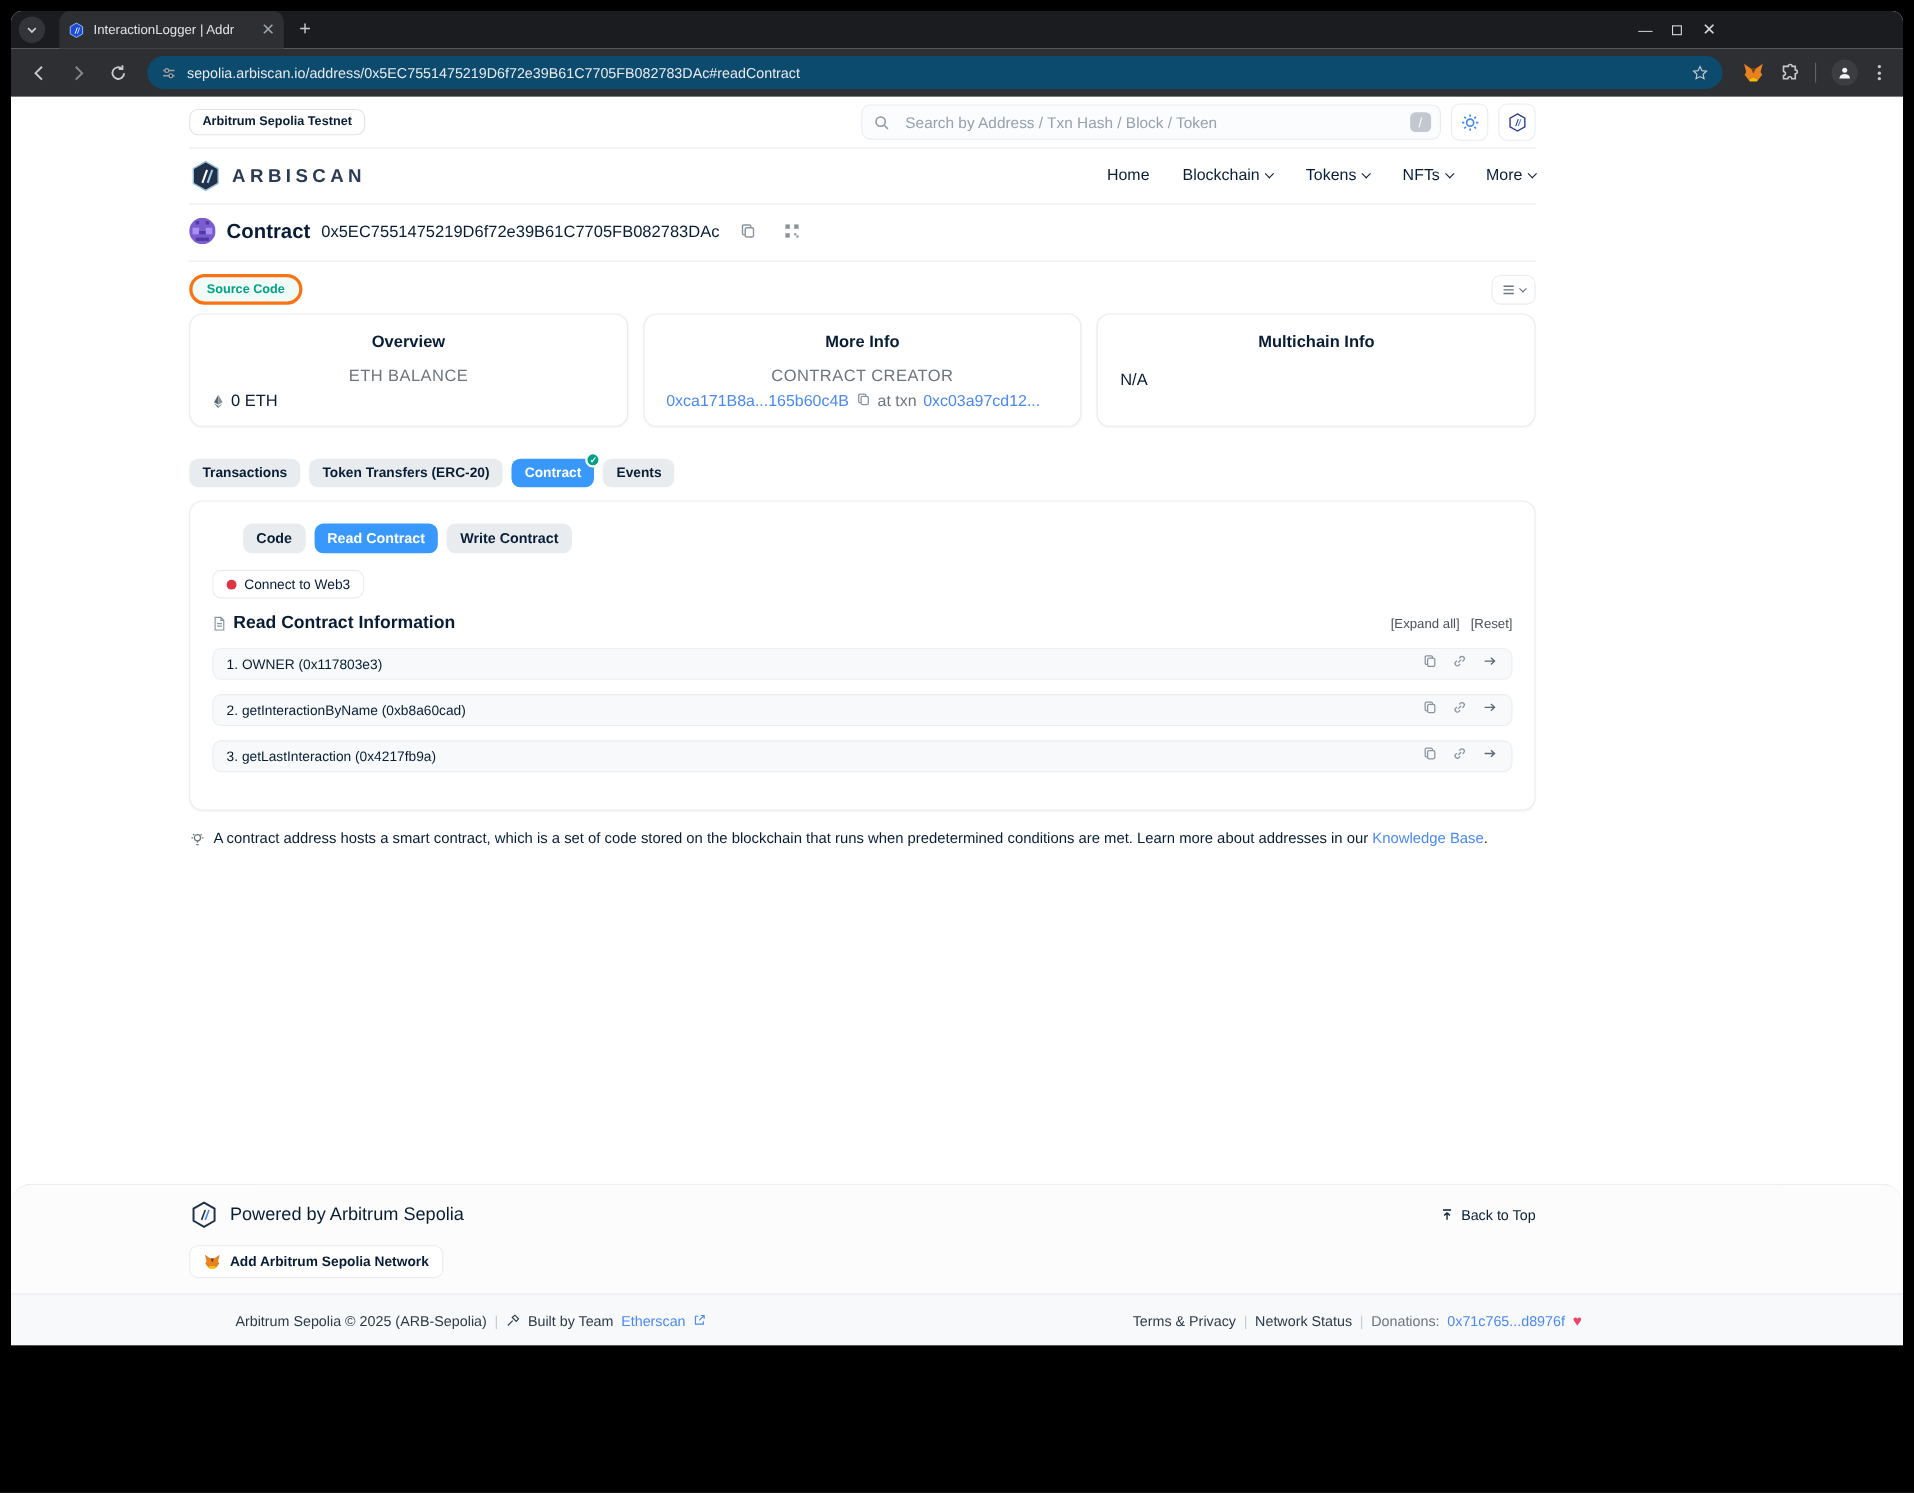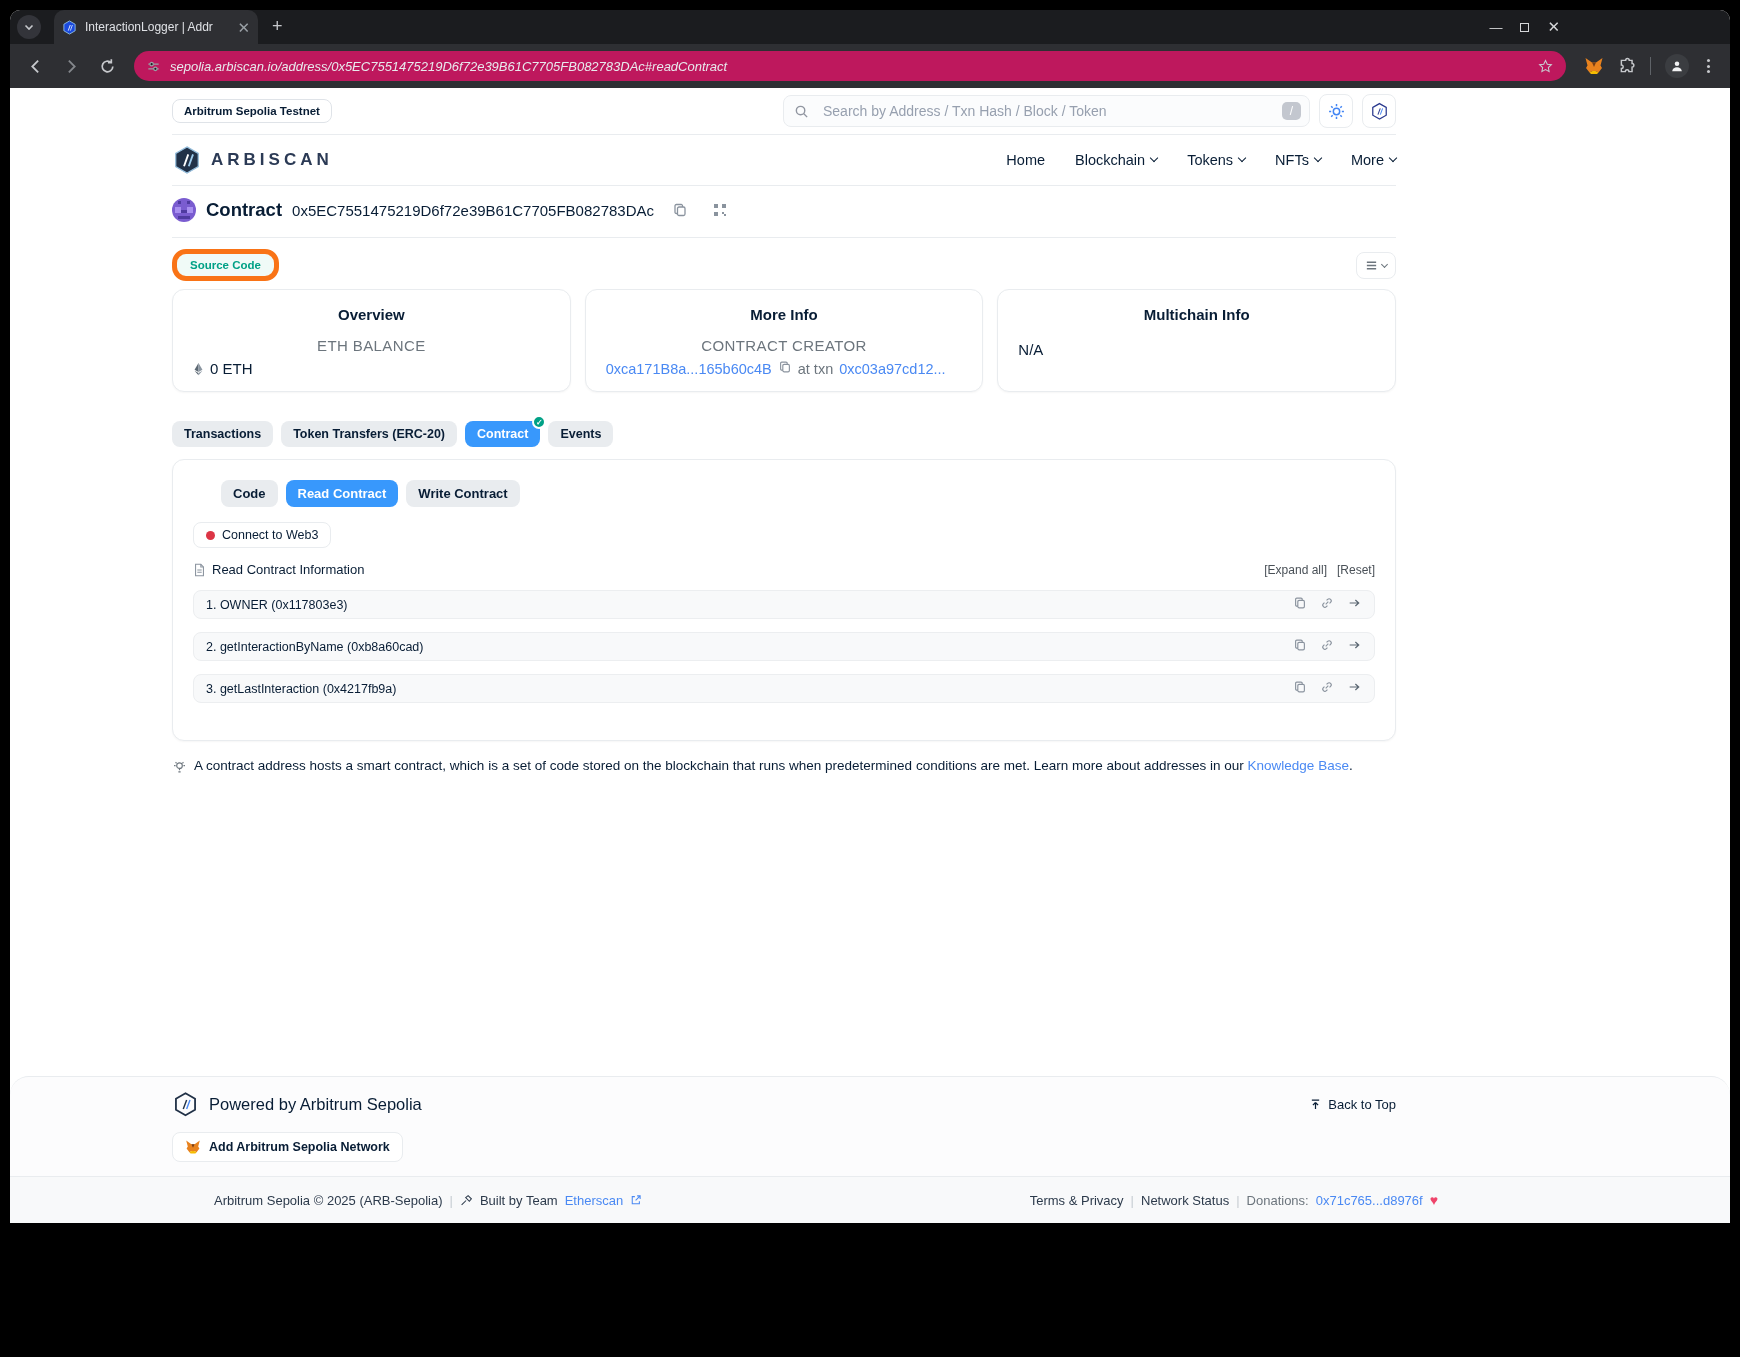--- a/index.html
+++ b/index.html
@@ -11,21 +11,21 @@
   .tab-search { position:absolute; left:7px; top:5px; width:24px; height:24px; border-radius:50%; background:#33343a; display:flex; align-items:center; justify-content:center; }
   .tab { margin-left:44px; width:204px; height:34px; background:#2e2f33; border-radius:10px 10px 0 0; display:flex; align-items:center; padding:0 8px; gap:8px; }
   .tab-title { flex:1; color:#dfe1e5; font-size:12px; white-space:nowrap; overflow:hidden; text-overflow:ellipsis; }
   .tab-close { color:#9aa0a6; font-size:15px; line-height:1; }
   .newtab { color:#c6c8cc; font-size:18px; margin-left:14px; margin-bottom:7px; }
   .win-controls { position:absolute; right:170px; top:0; height:34px; display:flex; align-items:center; gap:18px; color:#d6d7d9; font-size:13px; }
   .win-controls .sq { display:inline-block; width:9px; height:9px; border:1.2px solid #d6d7d9; }
 
   .toolbar { height:44px; background:#2e2f33; display:flex; align-items:center; padding:0 10px; gap:6px; }
   .navbtn { width:30px; height:30px; display:flex; align-items:center; justify-content:center; }
-  .urlbar { flex:1; height:30px; background:#be185d; border-radius:15px; display:flex; align-items:center; padding:0 12px; gap:9px; margin:0 6px;font-style:italic; }
+  .urlbar { flex:1; height:30px; background:#0c4a6e; border-radius:15px; display:flex; align-items:center; padding:0 12px; gap:9px; margin:0 6px; }
   .url-text { flex:1; color:#e8eaed; font-size:13px; white-space:nowrap; overflow:hidden; }
   .chrome-icons { display:flex; align-items:center; gap:14px; padding:0 6px; }
   .vsep { width:1px; height:18px; background:#5f6368; }
   .avatar { width:24px; height:24px; border-radius:50%; background:#3b3d41; display:flex; align-items:center; justify-content:center; }
   .kebab { display:flex; flex-direction:column; gap:2.5px; padding:0 4px; }
   .kebab i { width:3px; height:3px; border-radius:50%; background:#c6c8cc; }
 
   
   .page { position:relative; height:1135px; background:#fff; overflow:hidden; color:#081d35; }
   .container { margin-left:162px; width:1224px; }
@@ -45,21 +45,21 @@
   .menu { display:flex; align-items:center; gap:30px; }
   .menu-item { display:flex; align-items:center; font-size:14.5px; color:#081d35; }
   .caret { width:6px; height:6px; border-right:1.5px solid #081d35; border-bottom:1.5px solid #081d35; transform:rotate(45deg); margin-left:6px; margin-top:-4px; }
 
   .contract-head { margin-top:12px; display:flex; align-items:center; gap:10px; padding-bottom:15px; border-bottom:1px solid #e9ecef; }
   .c-title { font-size:18.5px; font-weight:bold; }
   .c-addr { font-size:15px; color:#081d35; }
   .ghost-ic { display:flex; align-items:center; }
 
   .badge-row { margin-top:11px; display:flex; align-items:center; justify-content:space-between; }
-  .src-badge { color:#00a186; background:#f0faf7; border:5px solid #f97316; border-radius:14px; padding:5px 13px; font-size:11.5px; font-weight:bold; }
+  .src-badge { color:#00a186; background:#f0faf7; border:3px solid #f97316; border-radius:14px; padding:5px 13px; font-size:11.5px; font-weight:bold; }
   .list-btn { width:40px; height:27px; border:1px solid #e9ecef; border-radius:8px; background:#fff; display:flex; align-items:center; justify-content:center; gap:4px; }
   .caret-sm { width:5px; height:5px; border-right:1.4px solid #6c757d; border-bottom:1.4px solid #6c757d; transform:rotate(45deg); margin-top:-2px; }
 
   .cards { margin-top:8px; display:flex; gap:14px;text-align:center; }
   .card { flex:1; background:#fff; border:1px solid #e9ecef; border-radius:12px; box-shadow:0 1px 2px rgba(0,0,0,.04); padding:16px 20px; height:103px; }
   .card h3 { font-size:15px; font-weight:bold; margin-bottom:14px; }
   .lbl { font-size:15px; color:#6c757d; letter-spacing:.4px; margin-bottom:6px; }
   .val-row { display:flex; align-items:center; gap:6px; font-size:15px; }
   .link { color:#4a89f3; text-decoration:none; }
   .gray { color:#6c757d; }
@@ -67,21 +67,21 @@
   .tabs { margin-top:29px; display:flex; gap:8px; }
   .pill { background:#e9ecef; border-radius:8px; padding:6px 12px; font-size:12.5px; font-weight:bold; color:#081d35; position:relative; }
   .pill.active { background:#3898fc; color:#fff; }
   .check-badge { position:absolute; top:-6px; right:-6px; width:14px; height:14px; border-radius:50%; background:#00a186; border:2px solid #fff; display:flex; align-items:center; justify-content:center; color:#fff; font-size:8px; }
 
   .bigcard { margin-top:12px; background:#fff; border:1px solid #e9ecef; border-radius:12px; box-shadow:0 1px 2px rgba(0,0,0,.04); height:282px; padding:20px; }
   .subtabs { display:flex; gap:8px;padding-left:28px; }
   .connect { margin-top:15px; display:inline-flex; align-items:center; gap:7px; border:1px solid #e9ecef; border-radius:8px; padding:5px 12px; font-size:12.5px; color:#081d35; background:#fff; }
   .red-dot { width:9px; height:9px; border-radius:50%; background:#dc3545; }
   .section-row { margin-top:14px; display:flex; align-items:center; justify-content:space-between; }
-  .section-title { display:flex; align-items:center; gap:6px; font-size:13px; }
+  .section-title { display:flex; align-items:center; gap:6px; font-size:16px;font-weight:bold; }
   .expand-reset { display:flex; gap:10px; font-size:12px; color:#495057; }
   .fnrow { margin-top:13px; height:29px; background:#f8f9fa; border:1px solid #eceef0; border-radius:8px; display:flex; align-items:center; justify-content:space-between; padding:0 12px; }
   .fnlabel { font-size:12.5px; color:#081d35; }
   .fnicons { display:flex; align-items:center; gap:13px; }
 
   .helpline { margin-top:17px; display:flex; align-items:flex-start; gap:7px; font-size:13.5px; color:#081d35; }
 
   
   .footer { position:absolute; left:0; right:0; top:988px; bottom:0; background:#fcfcfd; border-top:1px solid #e9ecef;border-radius:19px; }
   .f-row1 { padding-top:14px; display:flex; align-items:center; justify-content:space-between; }

